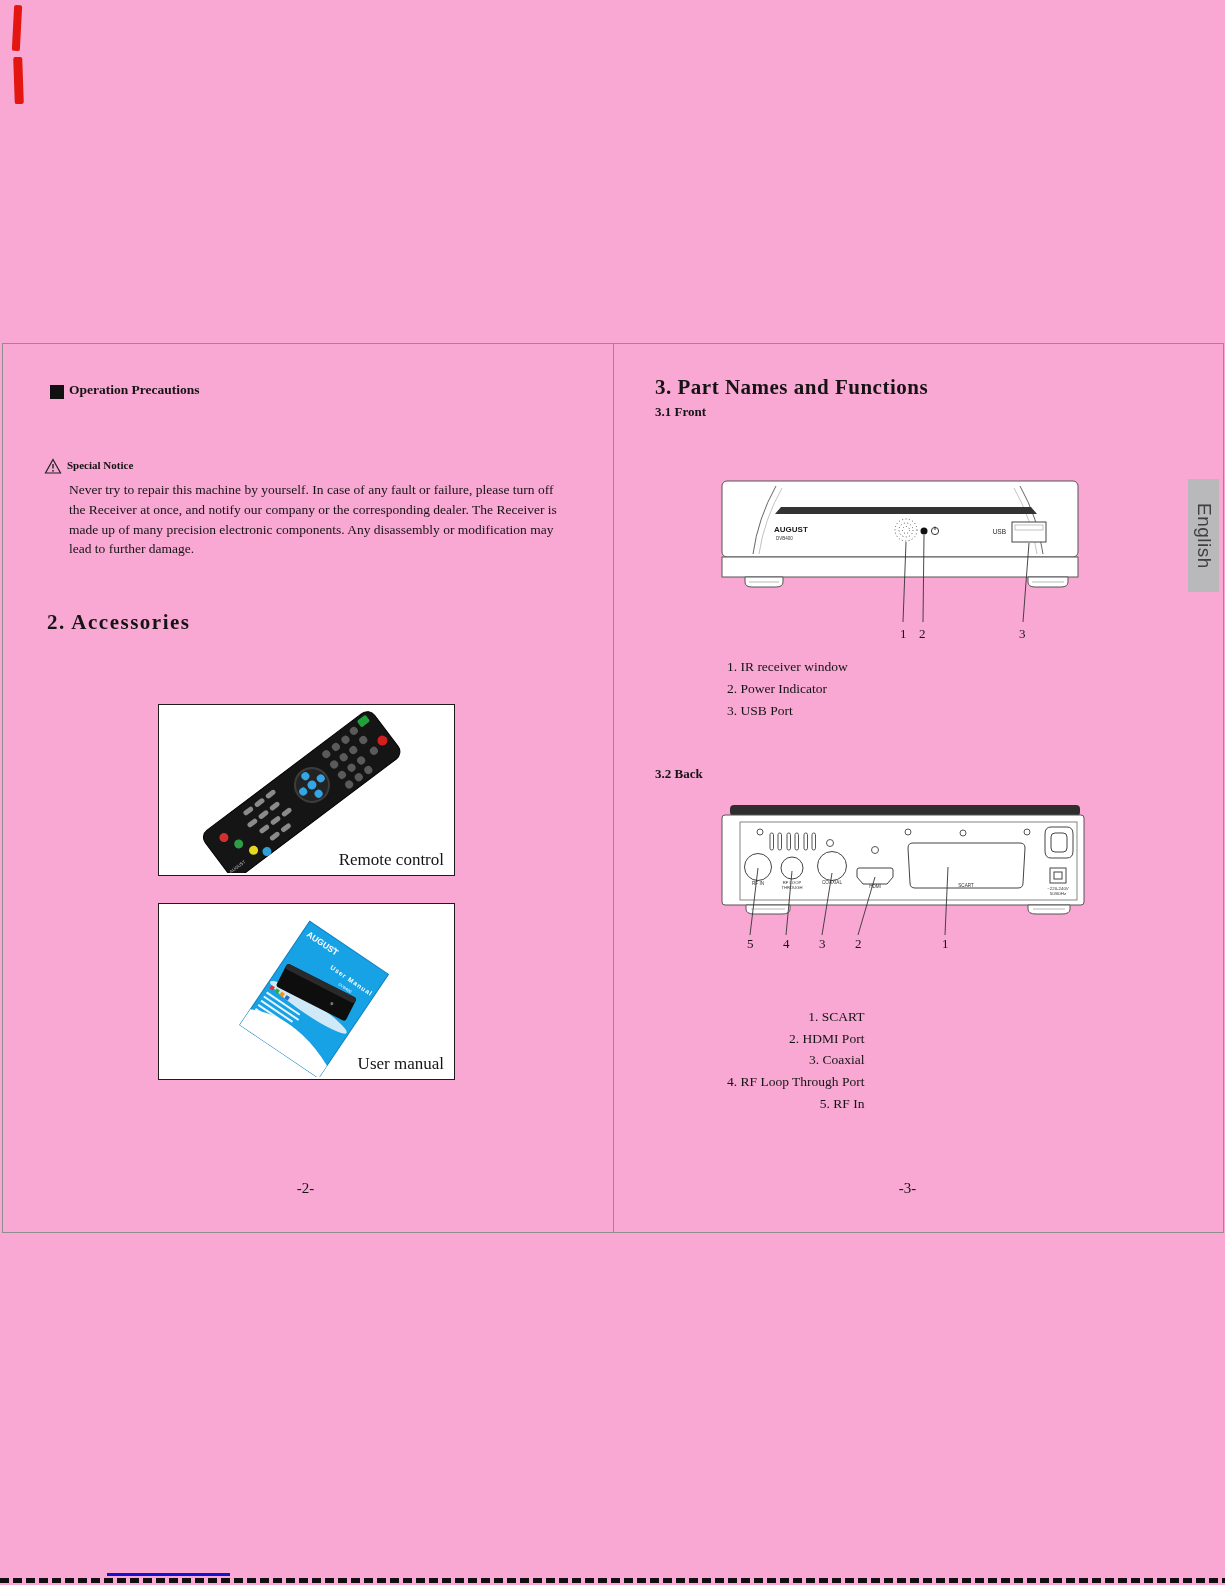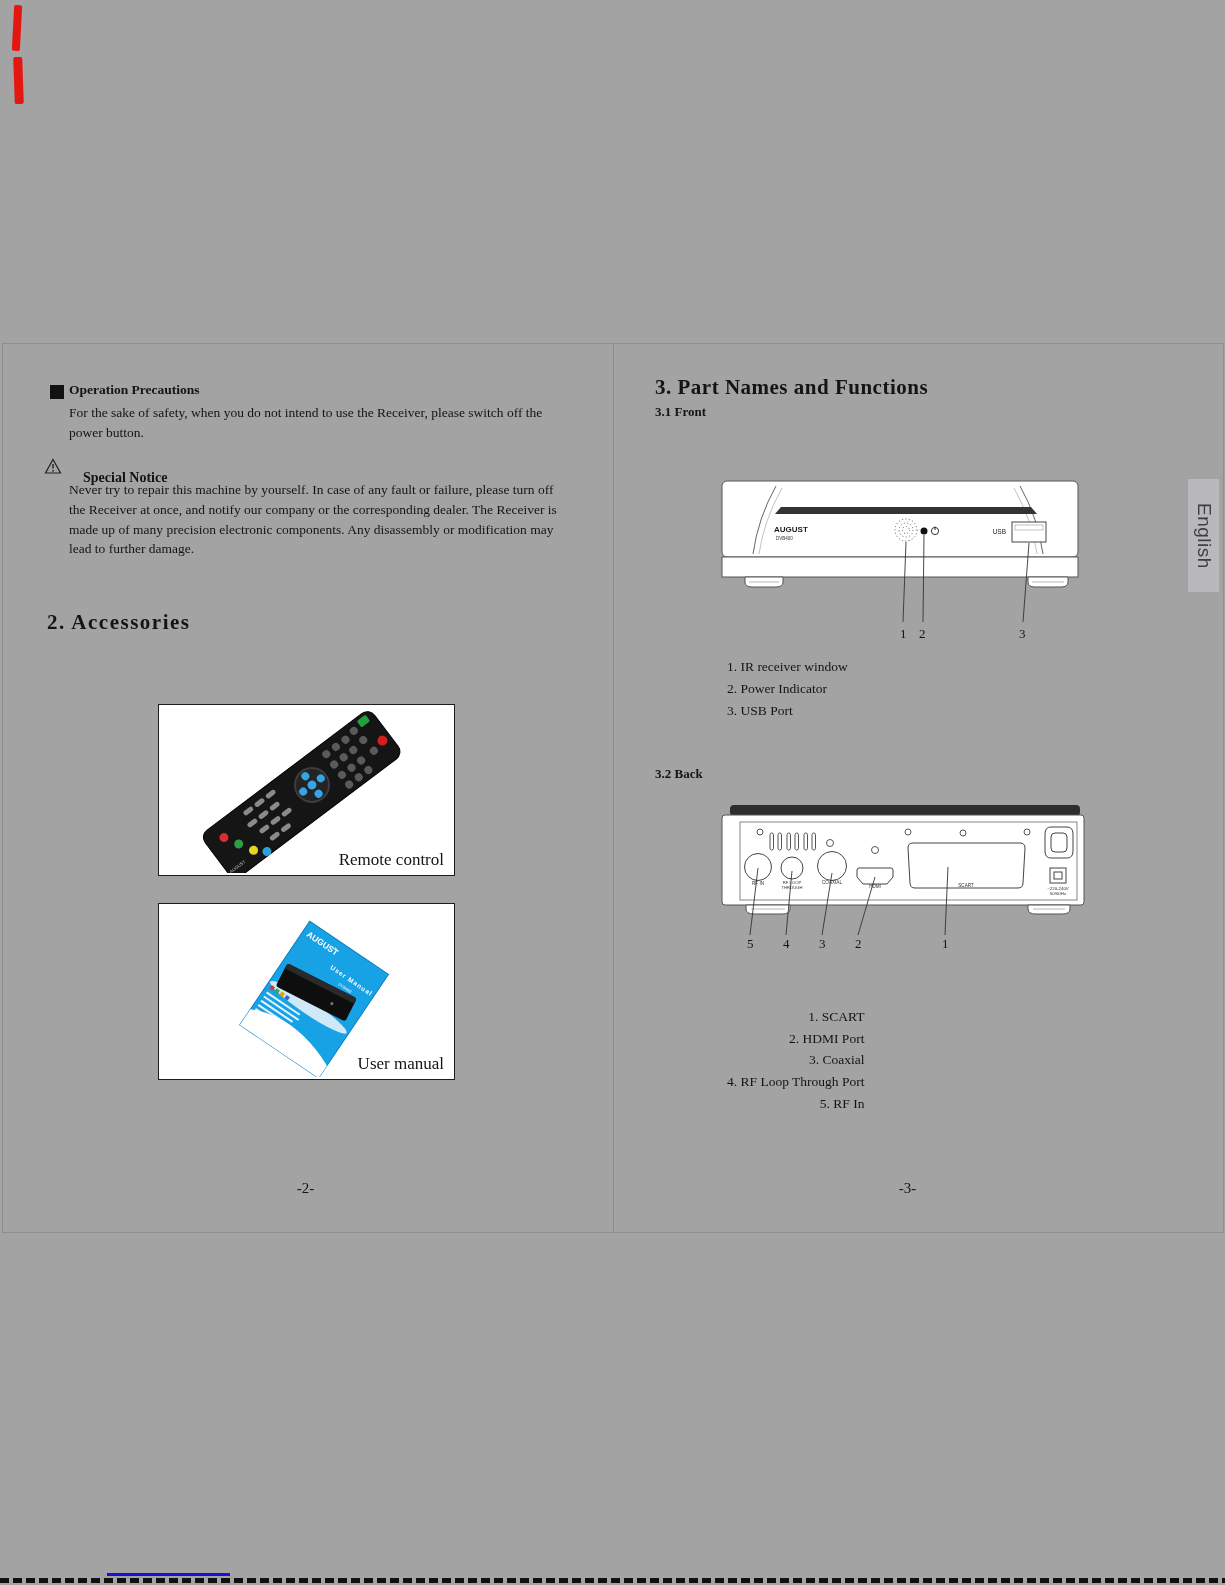--- a/index.html
+++ b/index.html
@@ -1,28 +1,28 @@
 <!DOCTYPE html>
 <html><head>
 <meta charset="utf-8">
 <style>
   html,body{margin:0;padding:0;background:#fff;}
-  #canvas{position:relative;width:1225px;height:1585px;background:#a3a3a3;overflow:hidden;
+  #canvas{position:relative;width:1225px;height:1585px;background:#f9a8d4;overflow:hidden;
           font-family:"Liberation Serif",serif;color:#141414;}
 
   
   .spread{position:absolute;left:2px;top:343px;width:1220px;height:888px;border:1px solid #8f8f8f;}
   .divider{position:absolute;left:610px;top:0;width:1px;height:100%;background:#8f8f8f;}
 
   
   .bullet-sq{position:absolute;left:50px;top:385px;width:14px;height:14px;background:#111;}
   .op-heading{position:absolute;left:69px;top:382px;font-size:13.5px;font-weight:bold;}
   .op-body{position:absolute;left:69px;top:403px;width:502px;font-size:13.5px;line-height:19.5px;}
   .warn-ic{position:absolute;left:44px;top:458px;}
-  .notice-heading{position:absolute;left:83px;top:459px;font-size:14px;font-weight:bold;margin-top:11px;}
+  .notice-heading{position:absolute;left:67px;top:459px;font-size:11px;font-weight:bold;}
   .notice-body{position:absolute;left:69px;top:480px;width:498px;font-size:13.5px;line-height:19.8px;}
   .acc-heading{position:absolute;left:47px;top:610px;font-size:21px;font-weight:bold;letter-spacing:1.5px;}
   .acc-box{position:absolute;left:158px;width:295px;border:1px solid #1c1c1c;background:#fff;}
   .box-remote{top:704px;height:170px;}
   .box-manual{top:903px;height:175px;}
   .box-caption{position:absolute;right:10px;bottom:5px;font-size:17px;}
   .pagenum{position:absolute;font-size:15px;width:295px;text-align:center;}
   .pn-left{left:158px;top:1180px;}
   .pn-right{left:760px;top:1180px;}
 
@@ -62,21 +62,20 @@
 
   <div class="red-mark rm1"></div>
   <div class="red-mark rm2"></div>
 
   <div class="spread">
     <div class="divider"></div>
   </div>
 
   <div class="bullet-sq"></div>
   <div class="op-heading">Operation Precautions</div>
-  <div class="op-body">For the sake of safety, when you do not intend to use the Receiver, please switch off the power button.</div>
 
   <span class="warn-ic">
     <svg width="18" height="17" viewBox="0 0 18 17">
       <path d="M9,1.5 L16.5,15 H1.5 Z" fill="none" stroke="#222" stroke-width="1.2"></path>
       <line x1="9" y1="6" x2="9" y2="10.5" stroke="#222" stroke-width="1.4"></line>
       <circle cx="9" cy="12.8" r="0.9" fill="#222"></circle>
     </svg>
   </span>
   <div class="notice-heading">Special Notice</div>
   <div class="notice-body">Never try to repair this machine by yourself. In case of any fault or failure, please turn off the Receiver at once, and notify our company or the corresponding dealer. The Receiver is made up of many precision electronic components. Any disassembly or modification may lead to further damage.</div>

